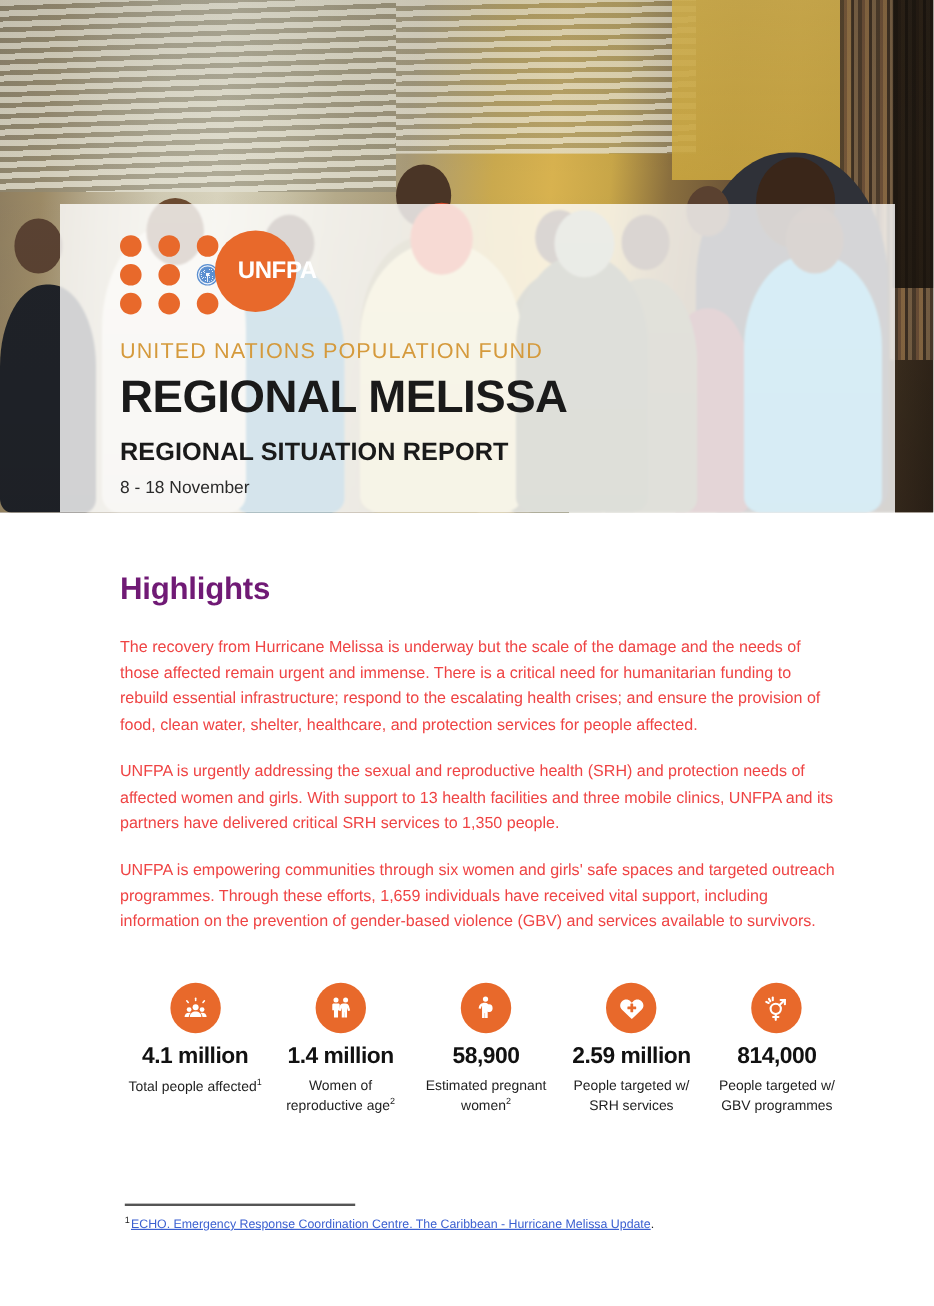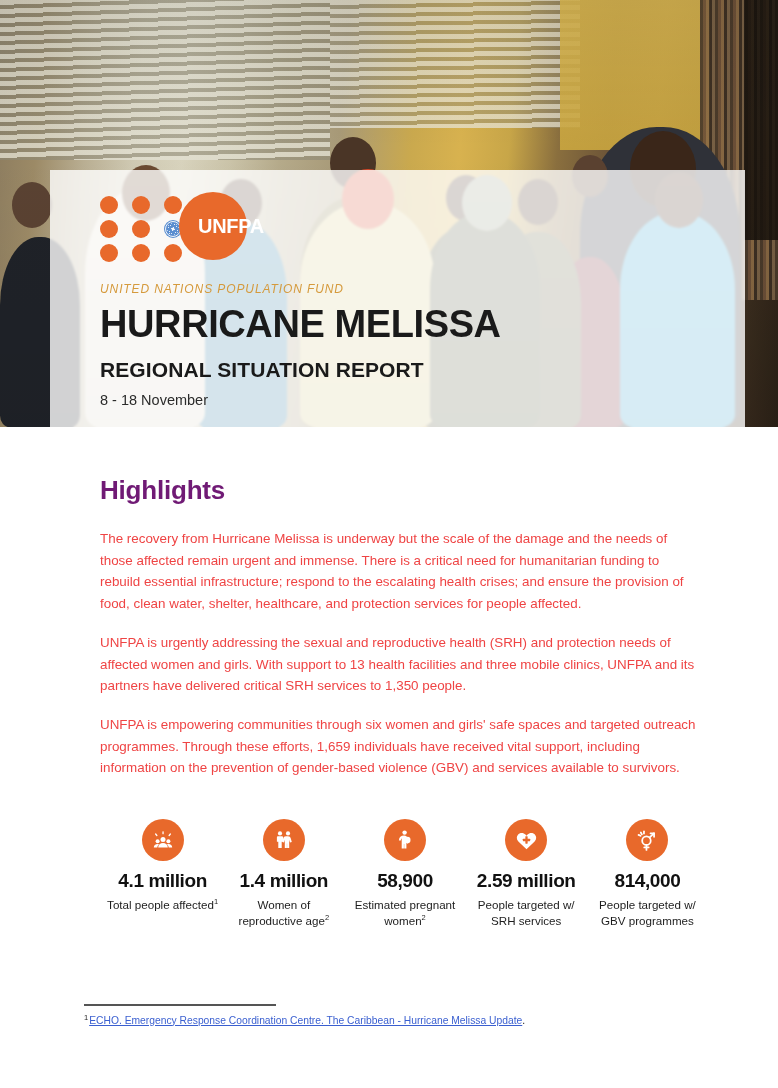--- a/index.html
+++ b/index.html
@@ -207,25 +207,24 @@
     color: #ffffff;
     font-size: 20px;
     font-weight: 800;
     letter-spacing: -0.3px;
     font-family: "Liberation Sans", sans-serif;
     padding-left: 36px;
   }
 
   .org-name {
     color: #d59a3c;
-    font-size: 12px;
+    font-size: 18px;
     letter-spacing: 0.9px;
     font-weight: 400;
     margin-bottom: 9px;
-    font-style: italic;
   }
 
   .report-title {
     font-size: 38px;
     font-weight: 800;
     color: #1a1a1a;
     letter-spacing: -0.4px;
     line-height: 1.05;
     margin-bottom: 13px;
   }
@@ -299,21 +298,21 @@
   .stat-label {
     font-size: 11.6px;
     line-height: 1.35;
     color: #1d1d1d;
   }
   .stat-label sup { font-size: 7.5px; vertical-align: super; }
 
   
   .footnotes {
     position: absolute;
-    left: 84px;
+    left: 104px;
     bottom: 58px;
     width: 630px;
   }
   .fn-rule {
     width: 192px;
     height: 1.5px;
     background: #555555;
     margin-bottom: 7px;
   }
   .footnote {
@@ -399,21 +398,21 @@
           <div class="dot"></div>
           <div class="dot"></div>
         </div>
         <div class="unfpa-circle">
           <span>UNFPA</span>
         </div>
       </div>
 
       <div class="org-name">UNITED NATIONS POPULATION FUND</div>
 
-      <h1 class="report-title">HURRICANE MELISSA</h1>
+      <h1 class="report-title">REGIONAL MELISSA</h1>
 
       <h2 class="report-subtitle">REGIONAL SITUATION REPORT</h2>
 
       <div class="report-dates">8 - 18 November</div>
     </div>
   </div>
 
   <div class="body-content">
 
     <h2 class="section-heading">Highlights</h2>

